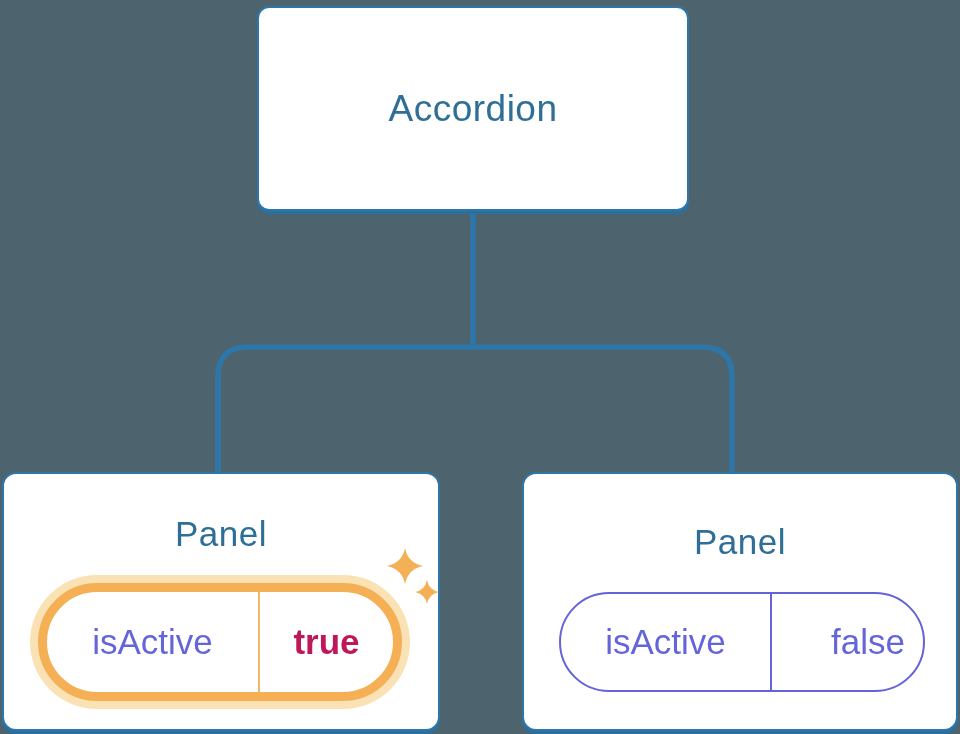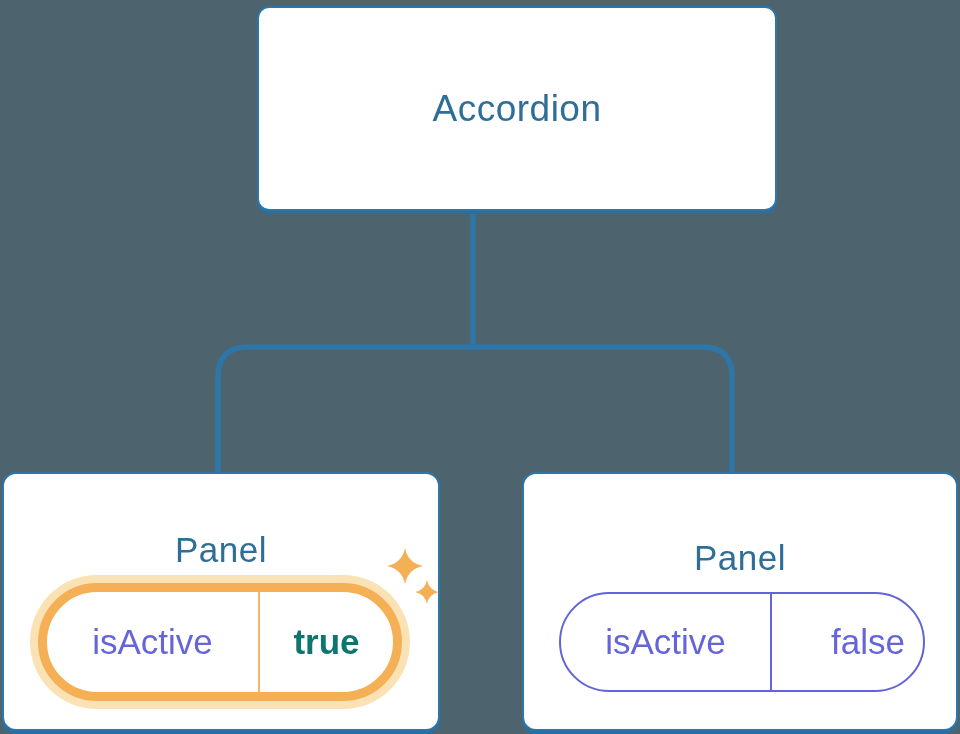--- a/index.html
+++ b/index.html
@@ -14,21 +14,21 @@
   .connectors{position:absolute;left:0;top:0;width:960px;height:734px;}
 
   .card{
     position:absolute;
     background:#ffffff;
     border:2px solid #2e76a8;
     box-shadow:0 3px 0 #2b6f9f;
     box-sizing:border-box;
   }
   .card.root{
-    left:257px;top:6px;width:520px;height:205px;
+    left:257px;top:6px;width:432px;height:205px;
     border-radius:12px;
     display:flex;align-items:center;justify-content:center;
   }
   .root-title{
     color:#2f6e96;
     font-size:37px;
     font-weight:500;
     letter-spacing:0.5px;
   }
   .card.panel{
@@ -37,21 +37,20 @@
   }
   .card.panel.left{left:2px;width:438px;}
   .card.panel.right{left:522px;width:436px;}
   .panel-title{
     position:absolute;left:0;right:0;
     text-align:center;
     color:#2f6e96;
     font-size:35px;
     font-weight:500;
     letter-spacing:0.5px;
-    margin-top:16px;
   }
   .panel.left .panel-title{top:40px;}
   .panel.right .panel-title{top:48px;}
 
   
   .pill-outer{
     position:absolute;left:26px;top:101px;
     width:380px;height:134px;
     background:#fbe2b4;
     border-radius:67px;
@@ -66,21 +65,21 @@
     box-sizing:border-box;
     display:flex;
     overflow:hidden;
   }
   .pill-inner .cell{
     display:flex;align-items:center;justify-content:center;
     font-size:35px;
     color:#6565da;
   }
   .pill-inner .cell.key{flex:0 0 61%;border-right:2px solid #f3b767;}
-  .pill-inner .cell.val{flex:1;font-weight:bold;color:#0f766e;}
+  .pill-inner .cell.val{flex:1;font-weight:bold;color:#be185d;}
 
   
   .pill-plain{
     position:absolute;left:35px;top:118px;
     width:366px;height:100px;
     background:#ffffff;
     border:2px solid #6464d9;
     border-radius:50px;
     box-sizing:border-box;
     display:flex;

